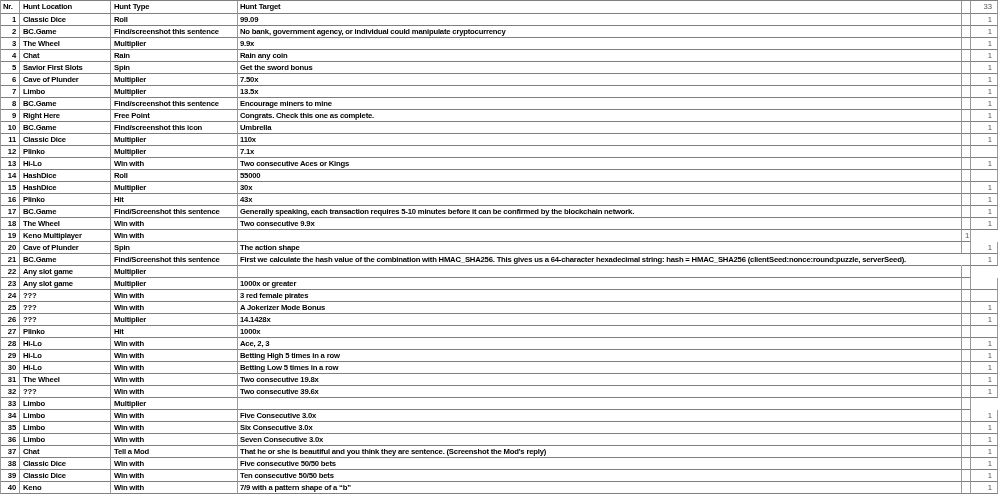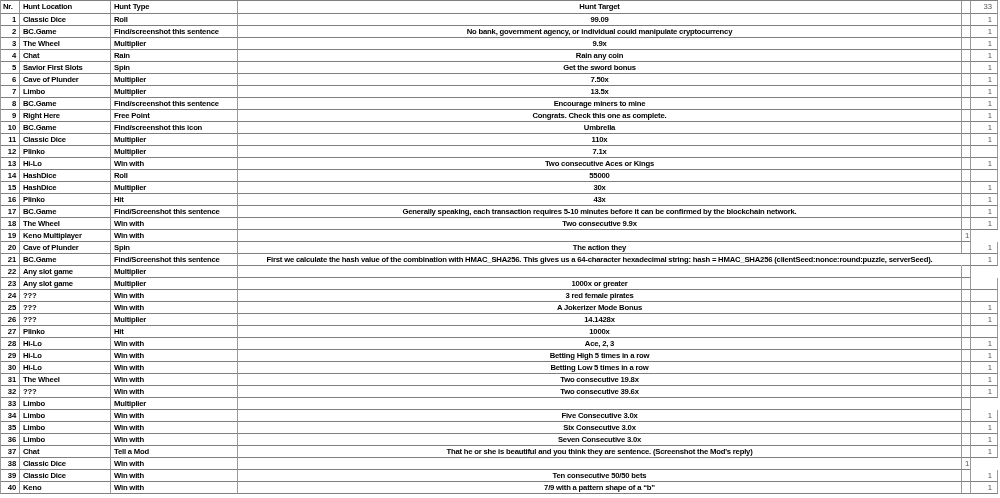--- a/index.html
+++ b/index.html
@@ -13,21 +13,21 @@
     border-top:1px solid #7f7f7f; border-left:1px solid #9a9a9a; background:#fff;
   }
   .row { display:grid; grid-template-columns:19px 91px 127px 724px 9px 27px; height:12px; }
   .header-row { height:13px; }
   .header-row .cell { line-height:12px; }
   .cell {
     box-sizing:border-box; border-right:1px solid #9a9a9a; border-bottom:1px solid #7f7f7f;
     white-space:nowrap; overflow:hidden; line-height:11px; padding:0 2px 0 3px; background:transparent;
   }
   .nr-cell { text-align:right; padding-right:3px; padding-left:1px; }
-  .target-cell { padding-left:2px;text-align:center; }
+  .target-cell { padding-left:2px; }
   .spacer-cell { padding:0; }
   .count-cell {
     text-align:right; padding-right:5px; color:#575757; font-weight:400; letter-spacing:0;
   }
   
   .overflow-row .target-cell { overflow:visible; border-right-color:transparent; position:relative; z-index:1; }
 </style>
 </head>
 <body>
 
@@ -192,21 +192,21 @@
           <div class="cell nr-cell">19</div>
           <div class="cell">Keno Multiplayer</div>
           <div class="cell">Win with</div>
           <div class="cell spacer-cell"></div>
           <div class="cell count-cell">1</div>
         </div>
         <div class="row">
           <div class="cell nr-cell">20</div>
           <div class="cell">Cave of Plunder</div>
           <div class="cell">Spin</div>
-          <div class="cell target-cell">The action they</div>
+          <div class="cell target-cell">The action shape</div>
           <div class="cell spacer-cell"></div>
           <div class="cell count-cell">1</div>
         </div>
         <div class="row overflow-row">
           <div class="cell nr-cell">21</div>
           <div class="cell">BC.Game</div>
           <div class="cell">Find/Screenshot this sentence</div>
           <div class="cell target-cell">First we calculate the hash value of the combination with HMAC_SHA256. This gives us a 64-character hexadecimal string: hash = HMAC_SHA256 (clientSeed:nonce:round:puzzle, serverSeed).</div>
           <div class="cell spacer-cell"></div>
           <div class="cell count-cell">1</div>
@@ -334,20 +334,21 @@
           <div class="cell">Chat</div>
           <div class="cell">Tell a Mod</div>
           <div class="cell target-cell">That he or she is beautiful and you think they are sentence. (Screenshot the Mod's reply)</div>
           <div class="cell spacer-cell"></div>
           <div class="cell count-cell">1</div>
         </div>
         <div class="row">
           <div class="cell nr-cell">38</div>
           <div class="cell">Classic Dice</div>
           <div class="cell">Win with</div>
+          <div class="cell target-cell">Five consecutive 50/50 bets</div>
           <div class="cell spacer-cell"></div>
           <div class="cell count-cell">1</div>
         </div>
         <div class="row">
           <div class="cell nr-cell">39</div>
           <div class="cell">Classic Dice</div>
           <div class="cell">Win with</div>
           <div class="cell target-cell">Ten consecutive 50/50 bets</div>
           <div class="cell spacer-cell"></div>
           <div class="cell count-cell">1</div>

